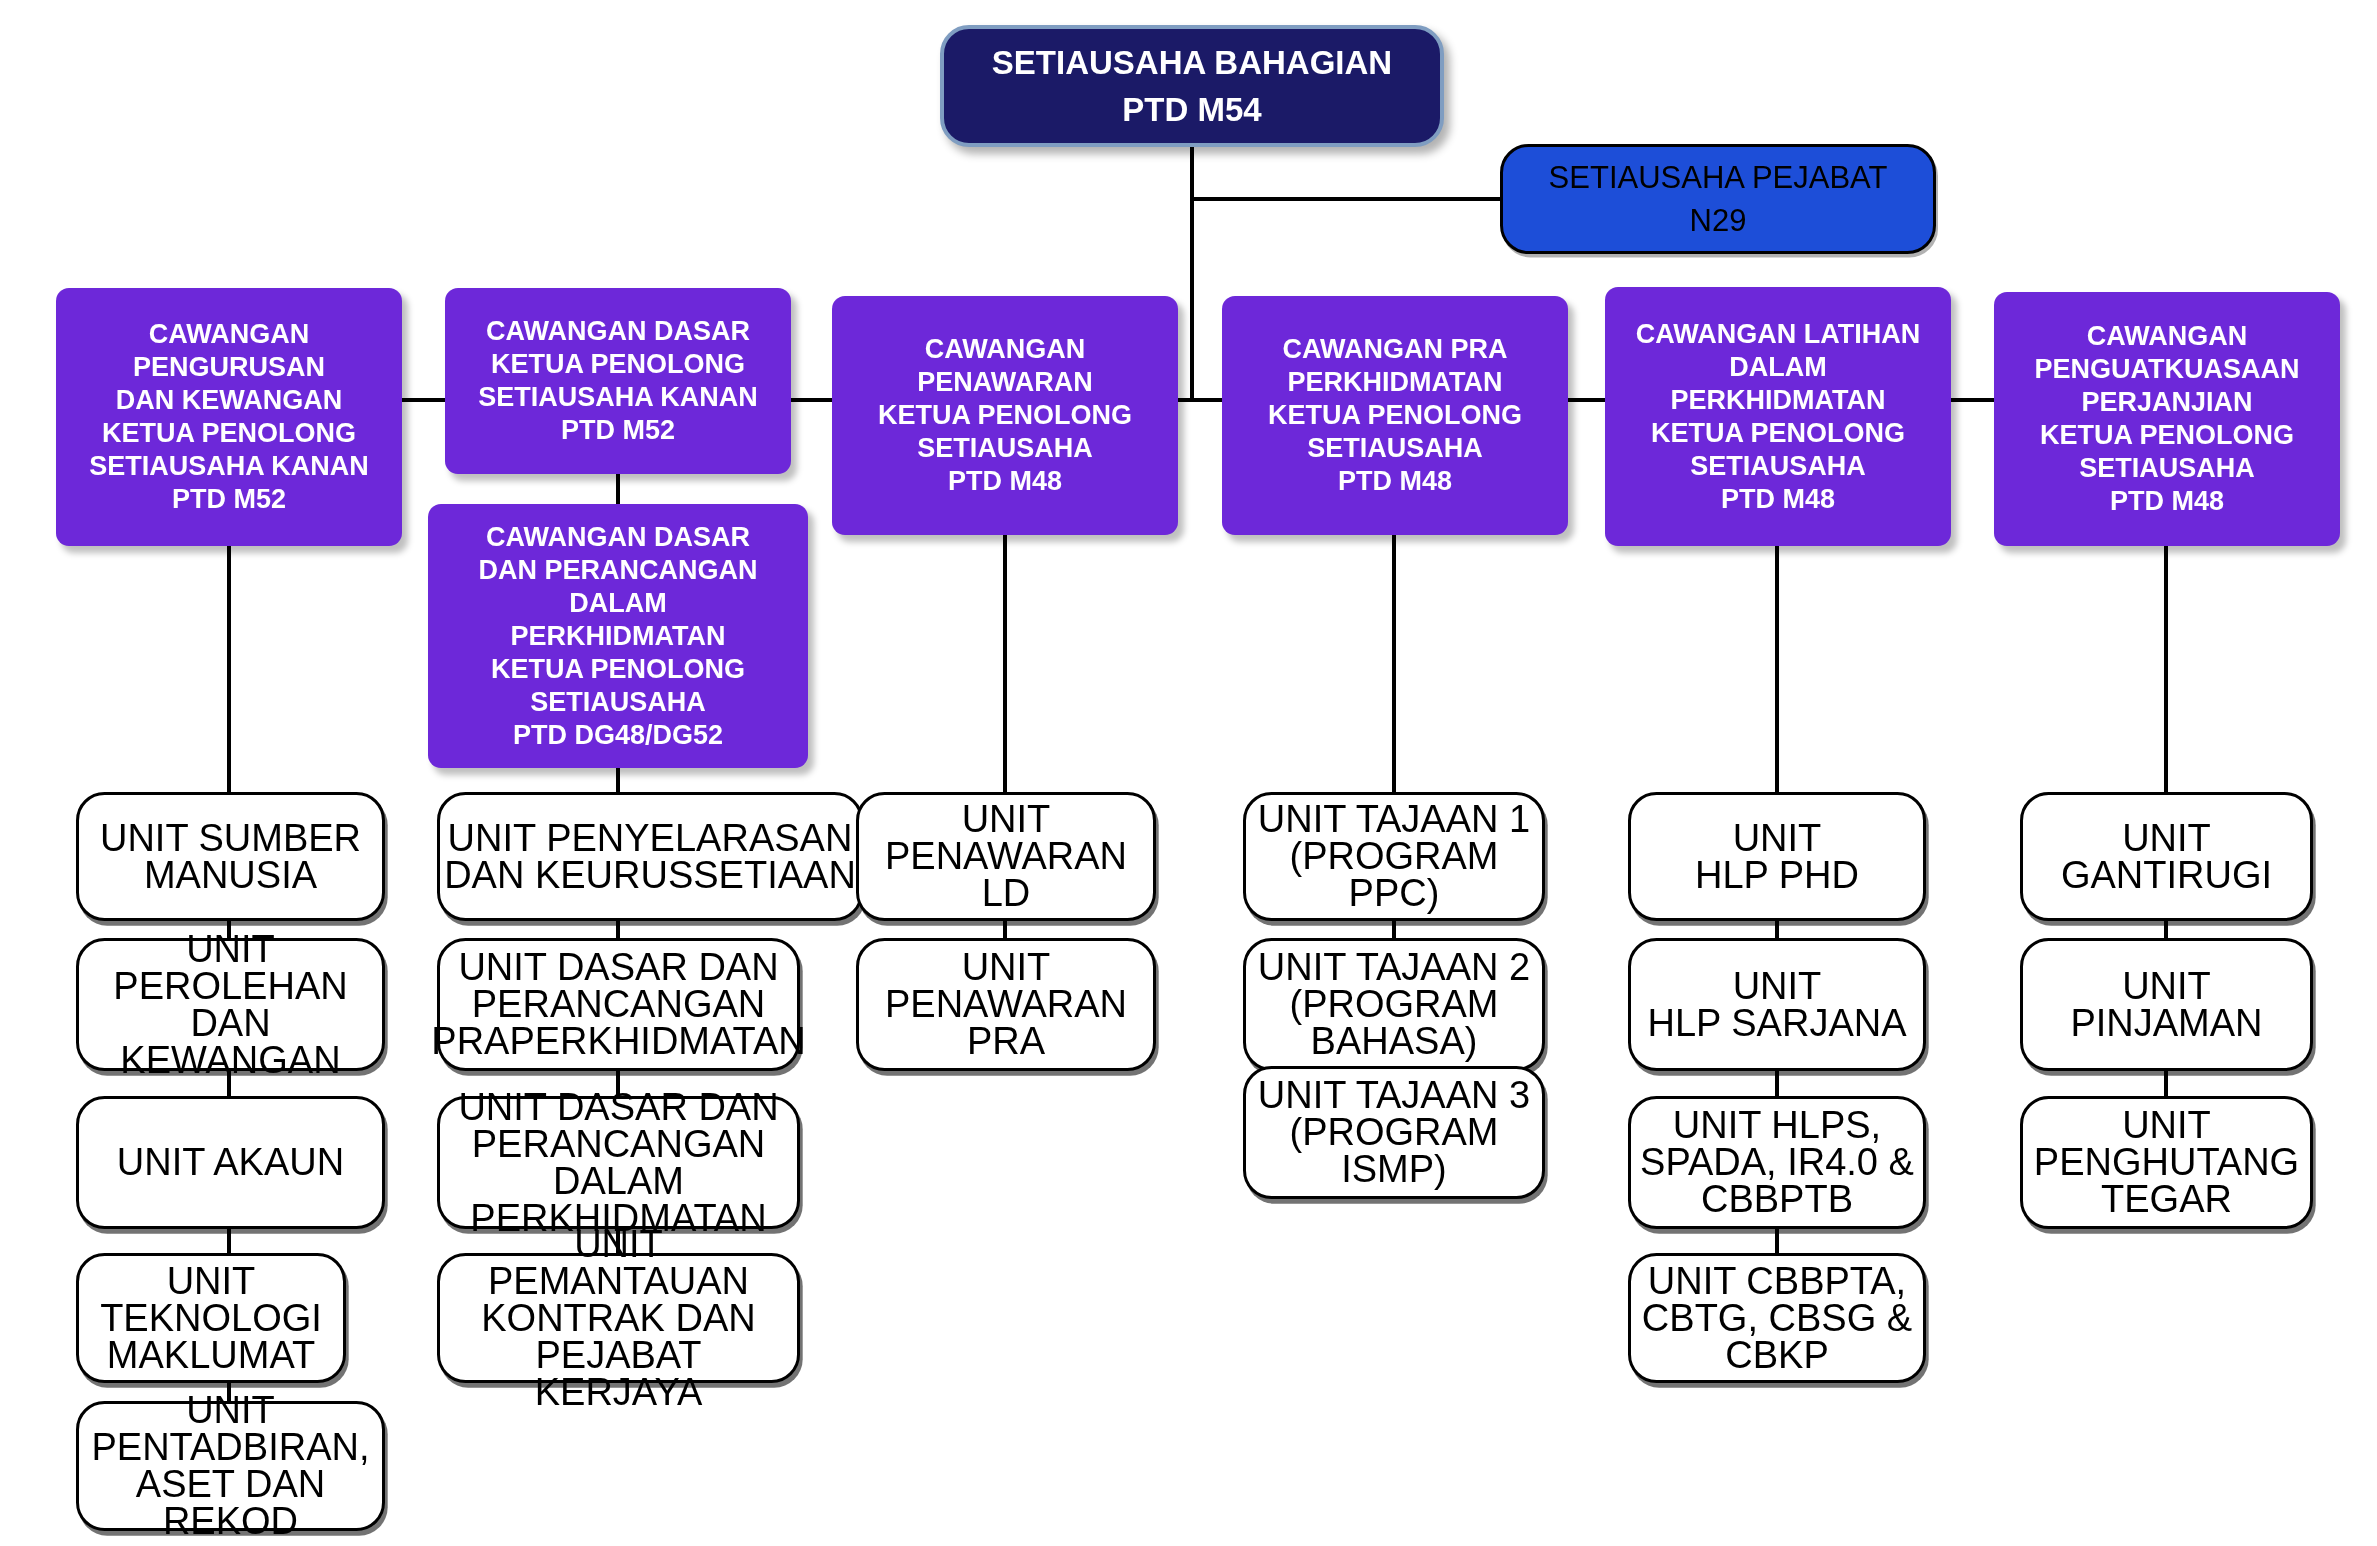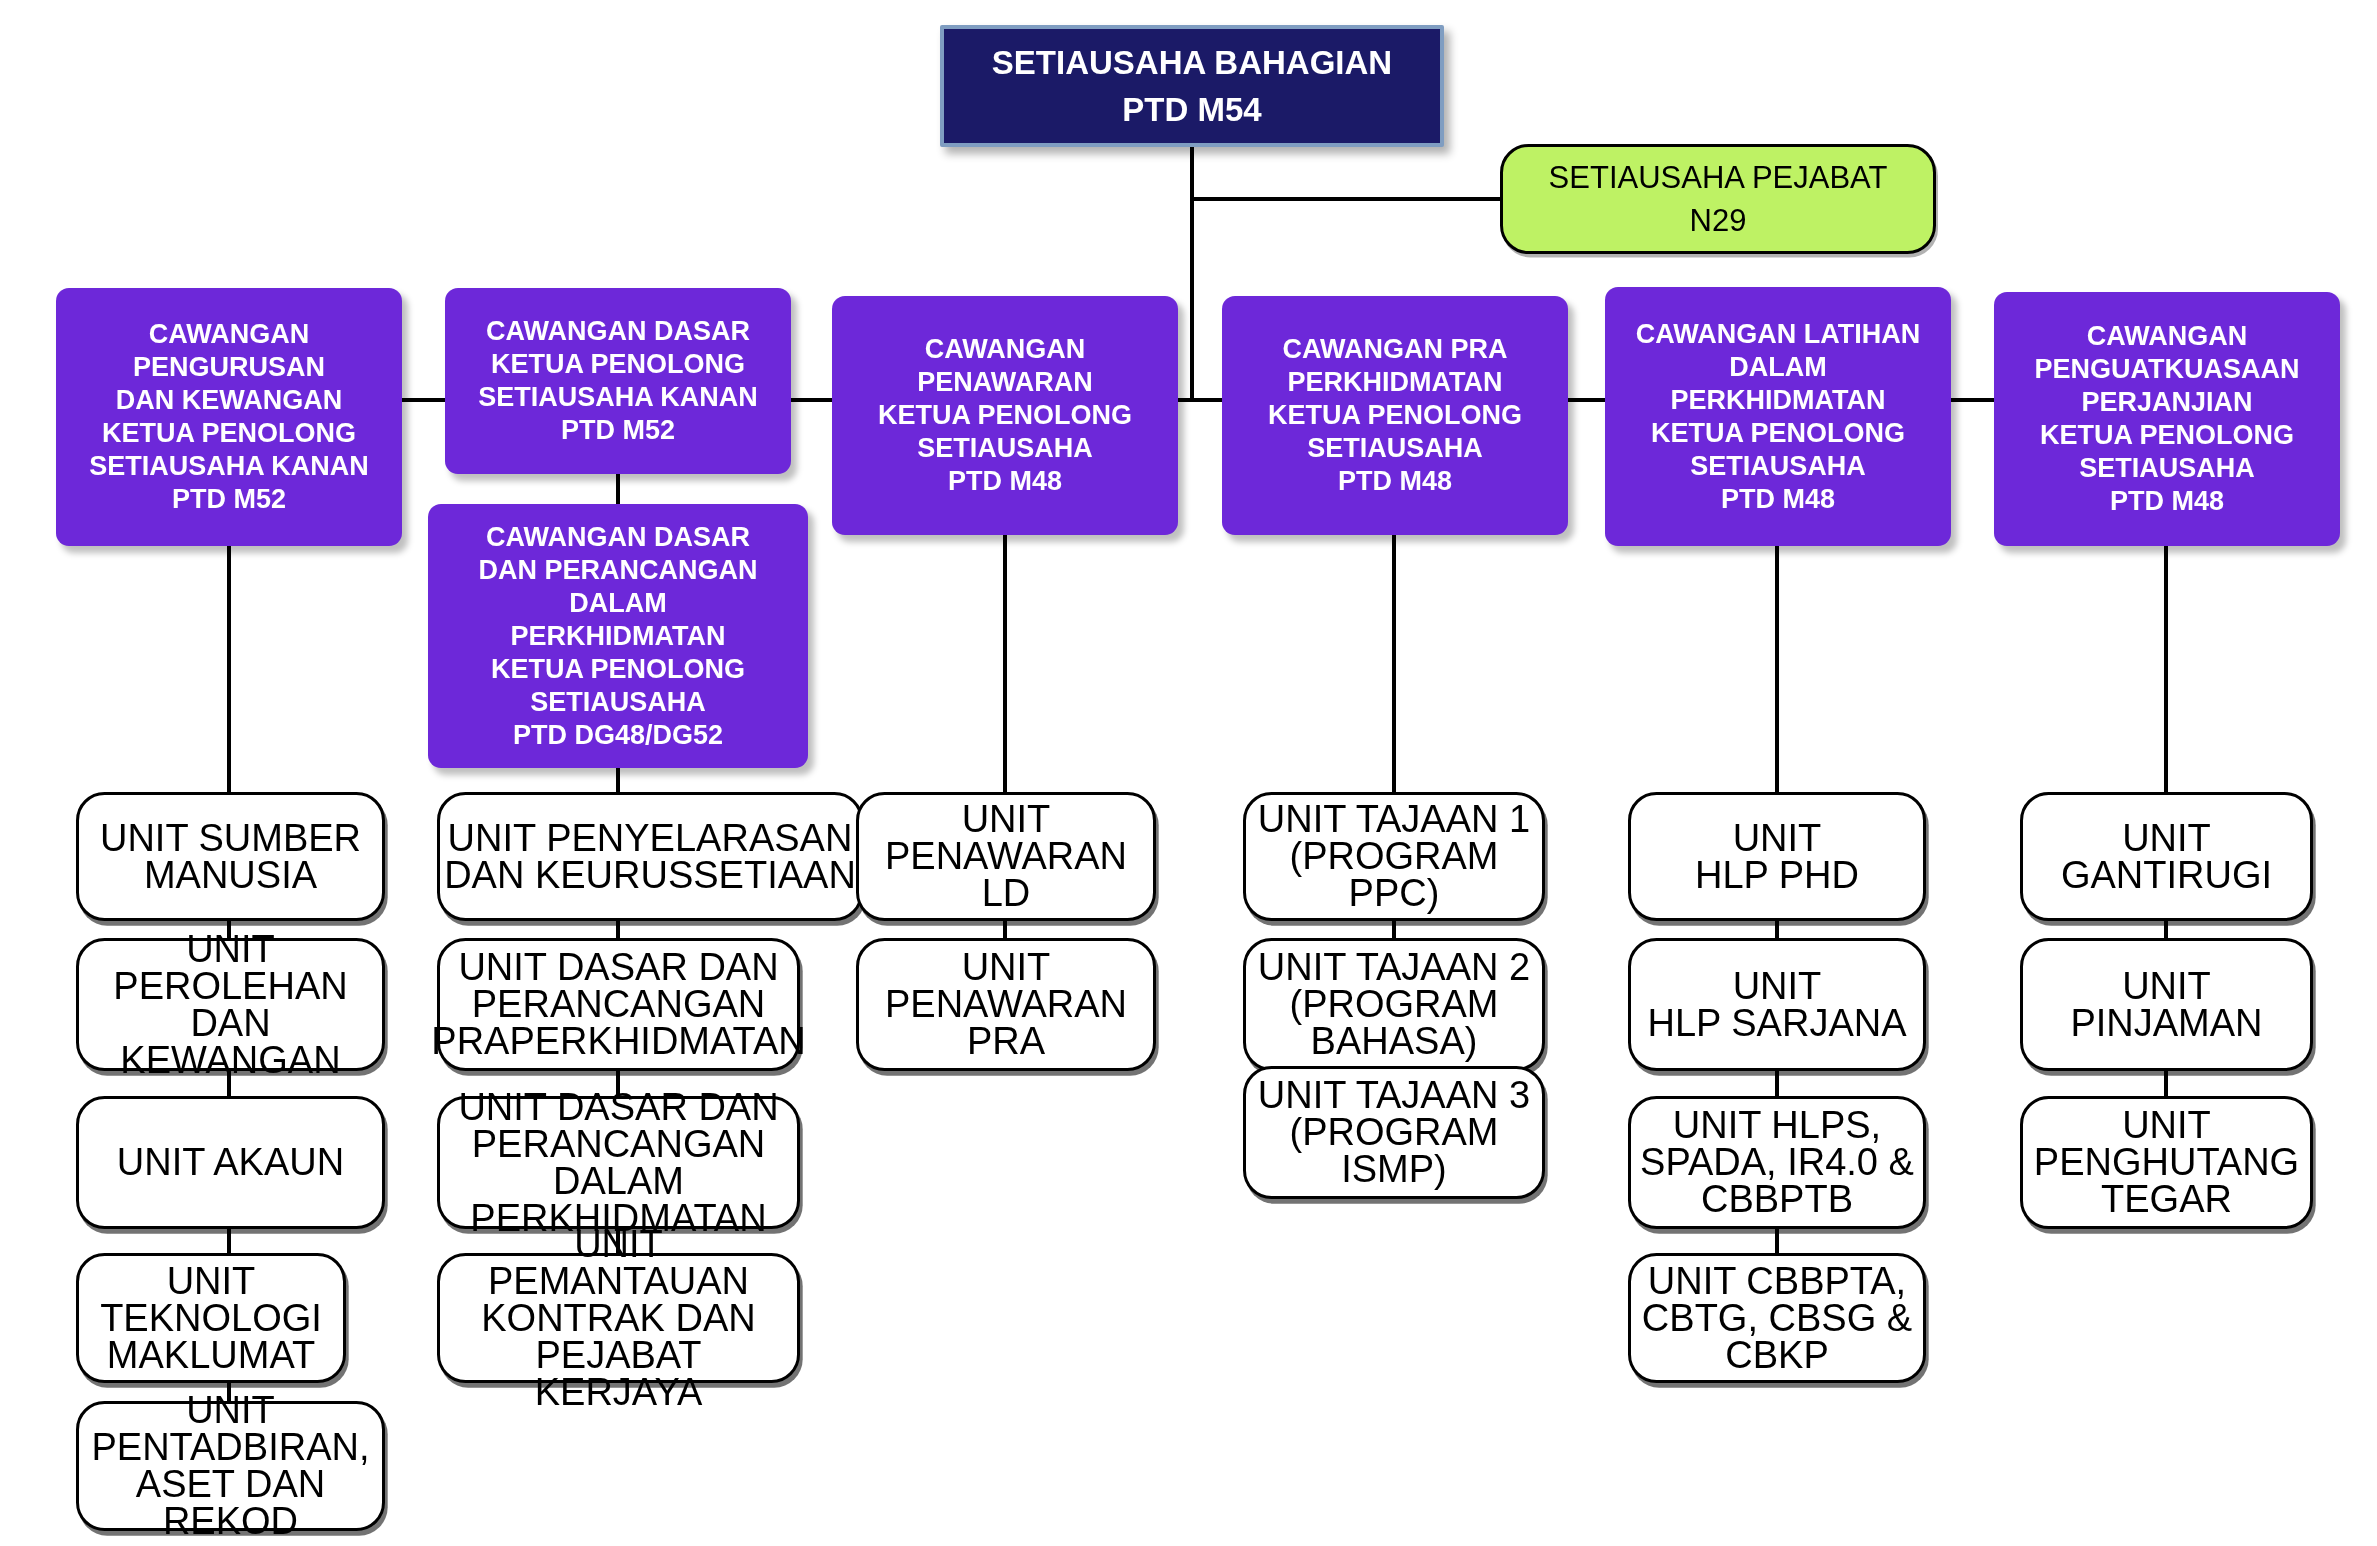--- a/index.html
+++ b/index.html
@@ -17,21 +17,21 @@
     box-sizing:border-box;
     display:flex;
     align-items:center;
     justify-content:center;
     text-align:center;
     white-space:pre-line;
   }
   .navy{
     background:#1B1A67;
     border:4.1px solid #7F9DC1;
-    border-radius:2px;
+    border-radius:29px;
     color:#ffffff;
     font-size:33px;
     font-weight:bold;
     line-height:47px;
     box-shadow:5.4px 6.8px 8.1px rgba(0,0,0,0.30);
   }
   .gold{
     background:#6d28d9;
     border-radius:13px;
     color:#ffffff;
@@ -43,21 +43,21 @@
   .white{
     background:#ffffff;
     border:3.4px solid #000000;
     border-radius:28.5px;
     color:#000000;
     font-size:38px;
     line-height:37px;
     box-shadow:2.7px 4.7px 0 rgba(0,0,0,0.55);
   }
   .plain{
-    background:#bef264;
+    background:#1d4ed8;
     border:3.4px solid #000000;
     border-radius:28.5px;
     color:#000000;
     font-size:31px;
     line-height:43px;
     box-shadow:2px 3.4px 0 rgba(0,0,0,0.30);
   }
 </style>
 </head>
 <body>

